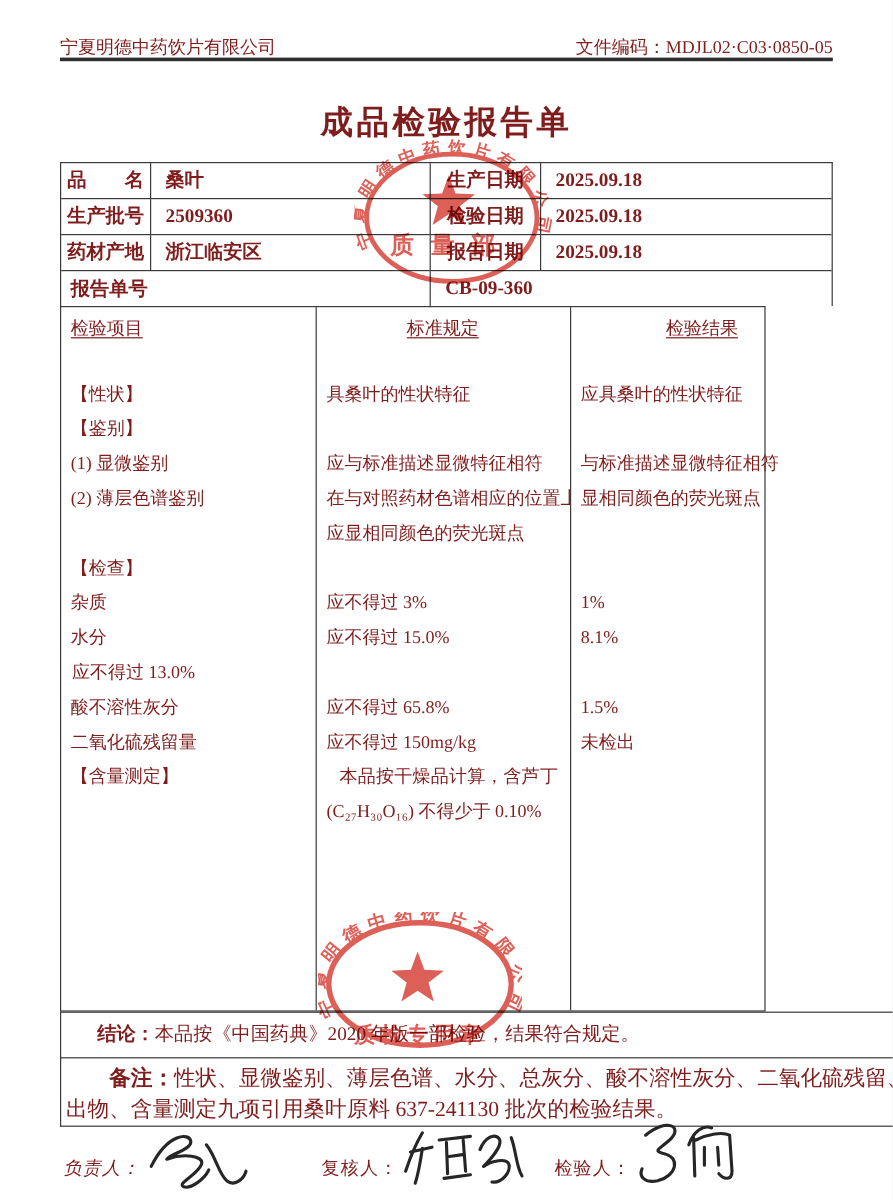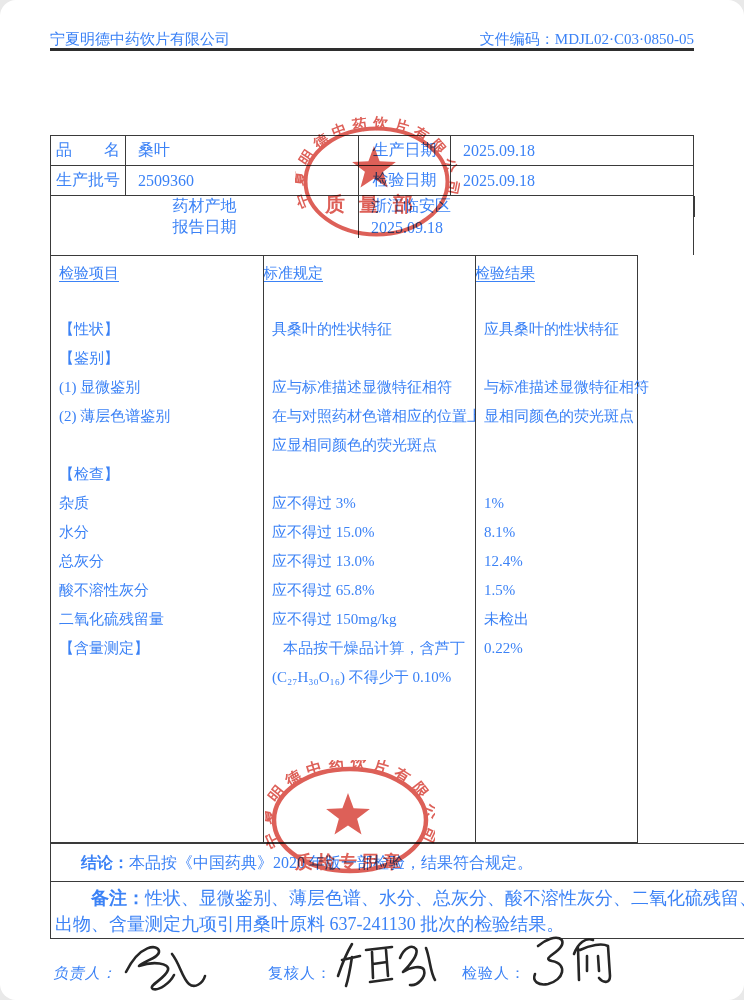--- a/index.html
+++ b/index.html
@@ -1,42 +1,42 @@
 <!DOCTYPE html>
 <html><head>
 <meta charset="utf-8">
 <style>
   html,body{margin:0;padding:0;background:#e9e9e9;}
   .page{position:relative;width:744px;height:1000px;background:#ffffff;overflow:hidden;
-        font-family:"Liberation Serif","DejaVu Serif",serif;color:#3b82f6;border-radius:16px;}
+        font-family:"Liberation Serif","DejaVu Serif",serif;color:#7f1d1d;}
   
   .header{position:absolute;left:50px;top:30px;width:644px;display:flex;
           justify-content:space-between;align-items:flex-end;font-size:15px;}
   .header-rule{position:absolute;left:50px;top:48px;width:644px;height:3px;background:#2e2e2e;}
   .doc-title{position:absolute;left:0;top:84px;width:744px;text-align:center;
              font-size:27px;font-weight:bold;letter-spacing:3px;}
   
   .info-table{position:absolute;left:50px;top:135px;width:644px;height:120px;
-              border:1px solid #3a3a3a;border-bottom:none;box-sizing:border-box;font-size:16px;}
+              border:1px solid #3a3a3a;border-bottom:none;box-sizing:border-box;font-size:16px;font-weight:bold;}
   .info-row{display:grid;grid-template-columns:75px 233px 92px 244px;height:30px;
             border-bottom:1px solid #3a3a3a;box-sizing:border-box;}
   .info-row:last-child{border-bottom:none;grid-template-columns:308px 336px;}
   .icellb{border-right:1px solid #3a3a3a;box-sizing:border-box;display:flex;align-items:center;}
   .icellb:last-child{border-right:none;}
   .lbl{justify-content:center;}
   .val{padding-left:12px;}
   
   .items-table{position:absolute;left:50px;top:255px;width:588px;height:588px;
                border:1px solid #3a3a3a;box-sizing:border-box;font-size:15px;}
   .vline{position:absolute;top:0;bottom:0;width:1px;background:#3a3a3a;}
   .v1{left:212px;} .v2{left:424px;}
   .items-header{display:grid;grid-template-columns:212px 212px 220px;height:59px;}
   .ih{padding-top:8px;}
   .ih span{text-decoration:underline;text-underline-offset:3px;}
-  .ih1{padding-left:8px;} .ih2,.ih3{text-align:left;font-family:Liberation Mono, monospace;}
+  .ih1{padding-left:8px;} .ih2,.ih3{text-align:center;font-family:Liberation Mono, monospace;}
   .irow{display:grid;grid-template-columns:212px 212px 220px;height:29px;line-height:29px;}
   .icell{overflow:hidden;white-space:nowrap;}
   .icell.item{padding-left:8px;}
   .icell.standard{padding-left:9px;}
   .icell.result{padding-left:9px;}
   .icell.justify{white-space:normal;text-align:justify;text-align-last:justify;padding-right:10px;padding-left:20px;}
   
   .conclusion{position:absolute;left:50px;top:843px;width:744px;height:39px;
               border:1px solid #3a3a3a;box-sizing:border-box;font-size:16px;
               line-height:37px;padding-left:30px;}
@@ -58,39 +58,44 @@
 <body>
 
 <div class="page">
 
   <div class="header">
     <span>宁夏明德中药饮片有限公司</span>
     <span><span>文件编码：</span><span>MDJL02·C03·0850-05</span></span>
   </div>
   <div class="header-rule"></div>
 
+  <div class="doc-title">成品检验报告单</div>
 
   <div class="info-table">
     <div class="info-row">
       <div class="icellb lbl">品　　名</div>
       <div class="icellb val">桑叶</div>
       <div class="icellb lbl">生产日期</div>
       <div class="icellb val">2025.09.18</div>
     </div>
     <div class="info-row">
       <div class="icellb lbl">生产批号</div>
       <div class="icellb val">2509360</div>
       <div class="icellb lbl">检验日期</div>
       <div class="icellb val">2025.09.18</div>
     </div>
     <div class="info-row">
       <div class="icellb lbl">药材产地</div>
       <div class="icellb val">浙江临安区</div>
       <div class="icellb lbl">报告日期</div>
       <div class="icellb val">2025.09.18</div>
+    </div>
+    <div class="info-row">
+      <div class="icellb" style="padding-left:8px;">报告单号</div>
+      <div class="icellb val">CB-09-360</div>
     </div>
   </div>
 
   <div class="items-table">
     <div class="vline v1"></div>
     <div class="vline v2"></div>
     <div class="items-header">
       <div class="ih ih1"><span>检验项目</span></div>
       <div class="ih ih2"><span>标准规定</span></div>
       <div class="ih ih3"><span>检验结果</span></div>
@@ -130,38 +135,35 @@
           <div class="icell item">杂质</div>
           <div class="icell standard">应不得过 3%</div>
           <div class="icell result">1%</div>
         </div>
         <div class="irow">
           <div class="icell item">水分</div>
           <div class="icell standard">应不得过 15.0%</div>
           <div class="icell result">8.1%</div>
         </div>
         <div class="irow">
-          <div class="icell item">总灰分</div>
           <div class="icell standard">应不得过 13.0%</div>
-          <div class="icell result">12.4%</div>
         </div>
         <div class="irow">
           <div class="icell item">酸不溶性灰分</div>
           <div class="icell standard">应不得过 65.8%</div>
           <div class="icell result">1.5%</div>
         </div>
         <div class="irow">
           <div class="icell item">二氧化硫残留量</div>
           <div class="icell standard">应不得过 150mg/kg</div>
           <div class="icell result">未检出</div>
         </div>
         <div class="irow">
           <div class="icell item">【含量测定】</div>
           <div class="icell standard justify">本品按干燥品计算，含芦丁</div>
-          <div class="icell result">0.22%</div>
         </div>
         <div class="irow">
           <div class="icell item"></div>
           <div class="icell standard">(C₂₇H₃₀O₁₆) 不得少于 0.10%</div>
           <div class="icell result"></div>
         </div>
       </div>
   </div>
 
   <div class="conclusion">

